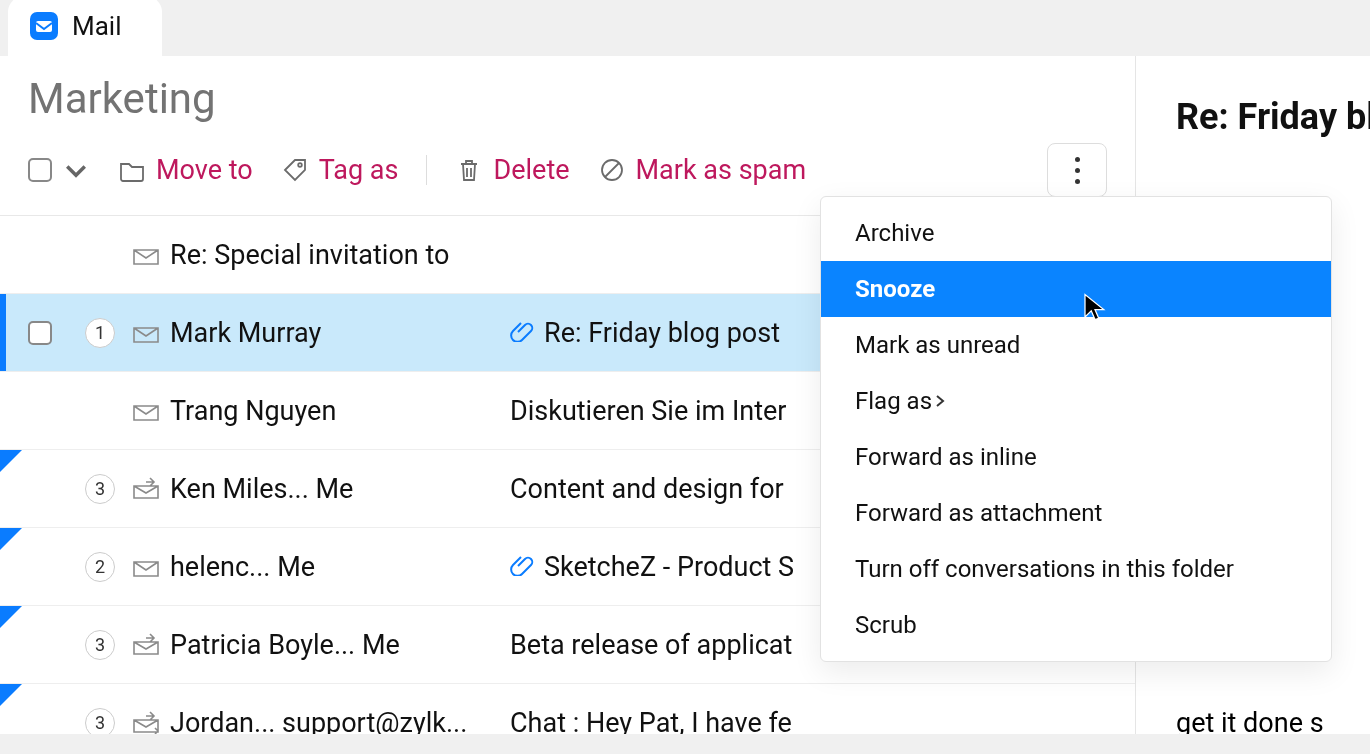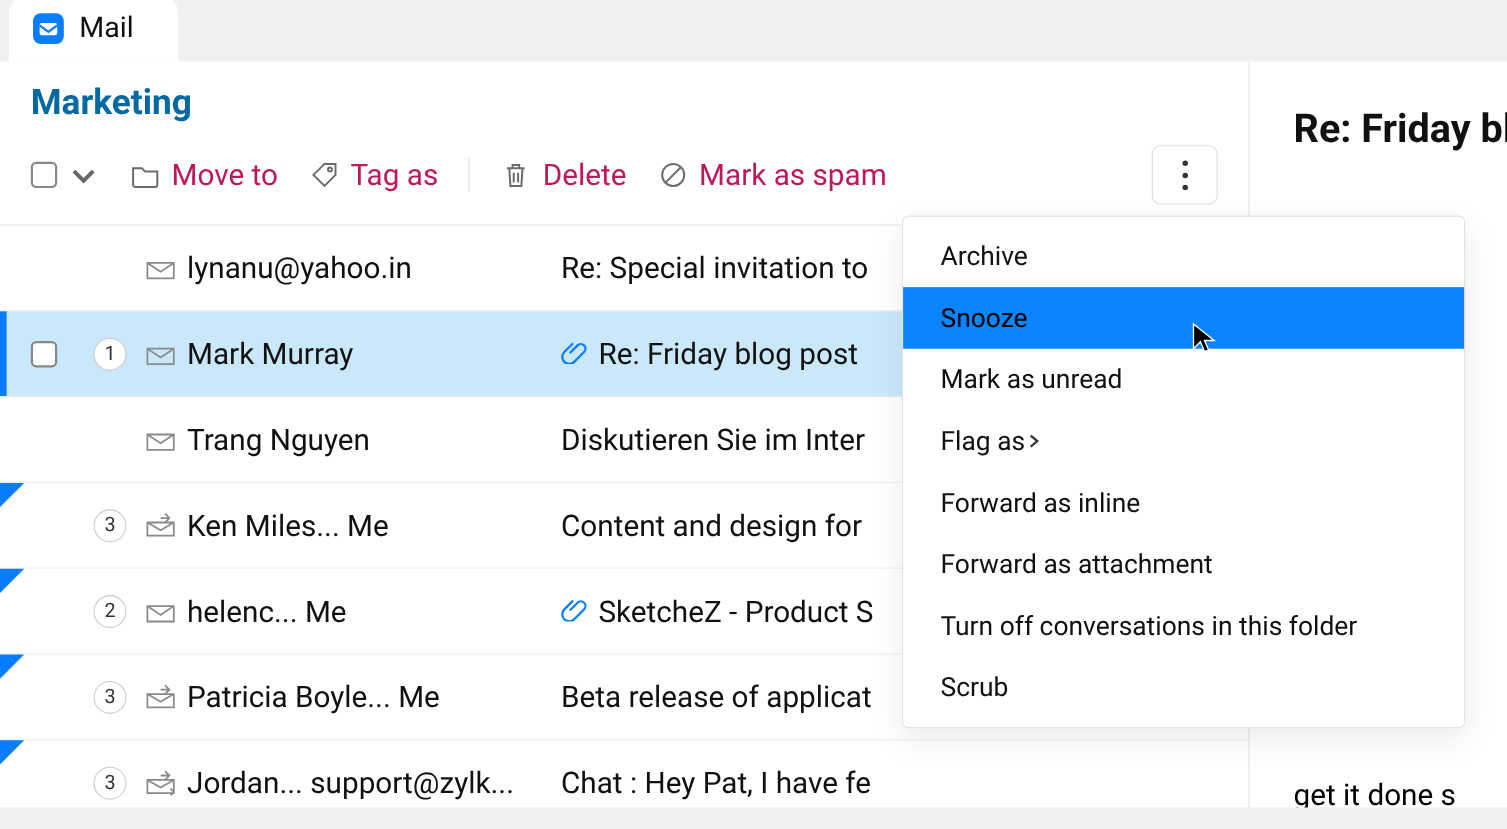--- a/index.html
+++ b/index.html
@@ -39,23 +39,23 @@
     width: 1136px;
     border-right: 1px solid #e5e5e5;
     display: flex;
     flex-direction: column;
     position: relative;
   }
   .list-header {
     padding: 18px 28px 0 28px;
   }
   .folder-title {
-    font-size: 32px;
-    font-weight: 700;
-    color: #0369a1;
+    font-size: 42px;
+    font-weight: 400;
+    color: #737373;
   }
   .toolbar {
     display: flex;
     align-items: center;
     gap: 28px;
     padding: 20px 28px 18px 28px;
     border-bottom: 1px solid #e8e8e8;
     font-size: 27px;
     color: #be185d;
   }
@@ -229,21 +229,22 @@
     padding: 14px 34px;
     font-size: 24px;
     color: #111;
     display: flex;
     align-items: center;
     justify-content: flex-start;
     cursor: pointer;
   }
   .ctx-item.highlight {
     background: #0a84ff;
-    color: #000000;
+    color: #ffffff;
+    font-weight: bold;
   }
   .ctx-item .sub-chev svg { width: 16px; height: 16px; stroke: #333; fill: none; stroke-width: 2; }
   
   .cursor {
     position: absolute;
     top: 292px;
     left: 1082px;
     z-index: 60;
   }
   .cursor svg { width: 26px; height: 30px; }
@@ -316,21 +317,20 @@
 
       <div class="row">
 
         <div class="col-check"></div>
         <div class="col-count"></div>
         <div class="col-icon">
           <svg viewBox="0 0 30 30">
               <path d="M3 10 h24 v14 H3 Z M3 10 l12 8 l12 -8"></path>
             </svg>
         </div>
-        <div class="col-sender">lynanu@yahoo.in</div>
         <div class="col-subject">
           <span>Re: Special invitation to</span>
         </div>
       </div>
 
       <div class="row selected">
 
         <div class="col-check">
             <div class="checkbox-outline"></div>
           </div>

